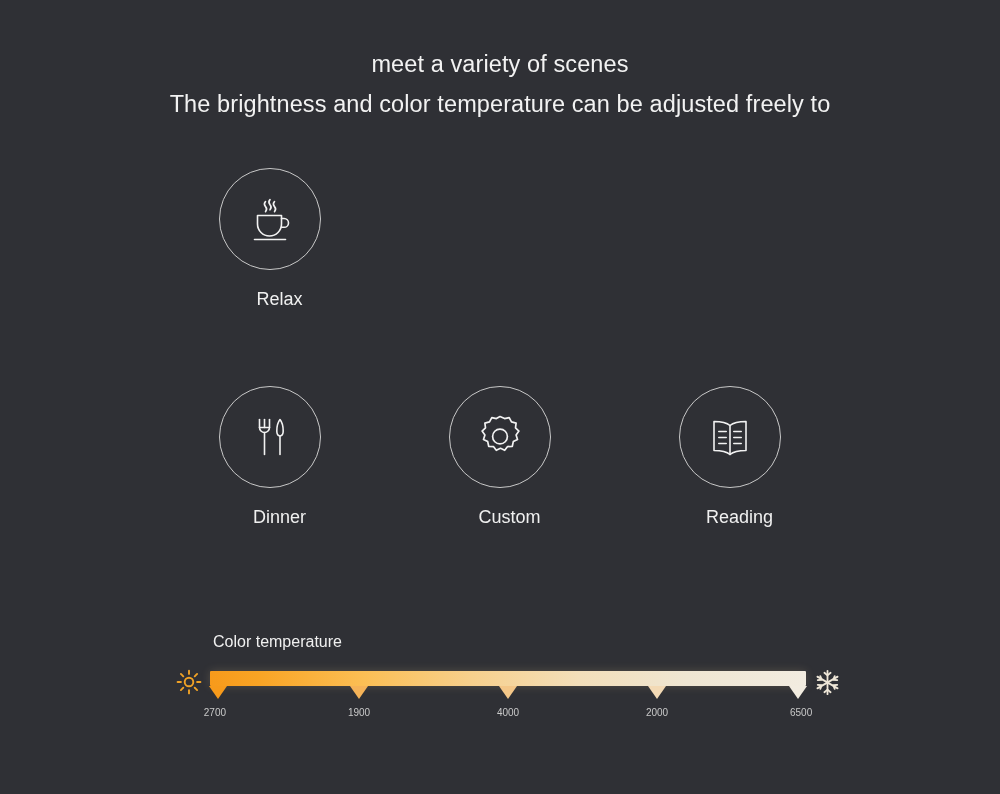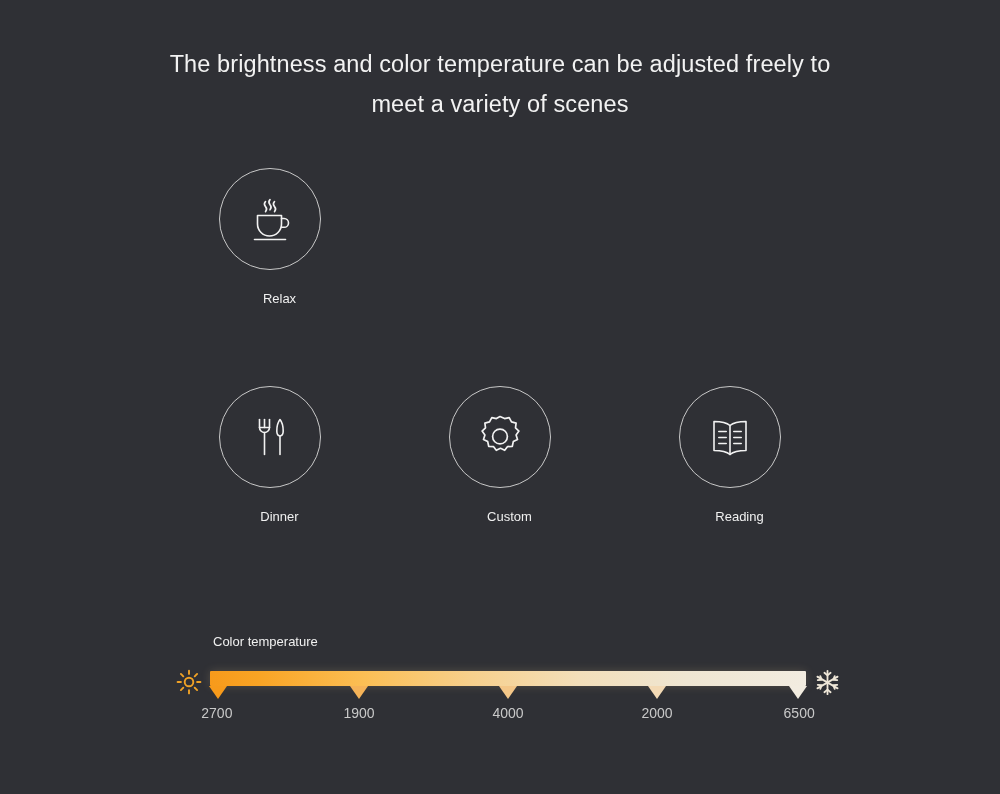--- a/index.html
+++ b/index.html
@@ -64,39 +64,39 @@
     align-items: center;
     justify-content: center;
     box-sizing: border-box;
   }
   .scene-circle svg {
     display: block;
   }
   .scene-label {
     margin-top: 19px;
     color: #f0f0f0;
-    font-size: 13px;
+    font-size: 18px;
     line-height: 20px;
     white-space: nowrap;
     margin-left: 19px;
   }
   
   .scene-row:nth-child(1) .scene:nth-child(1) .scene-label { margin-top: 19px; }
   .scene-row:nth-child(1) .scene:nth-child(3) .scene-label { margin-top: 18px; }
 
   
   .ct-block {
     position: absolute;
     left: 168px;
     top: 632px;
     width: 680px;
   }
   .ct-title {
     color: #f0f0f0;
-    font-size: 13px;
+    font-size: 16px;
     line-height: 20px;
     margin-left: 45px;
   }
   .ct-row {
     margin-top: 8px;
     display: flex;
     align-items: center;
     height: 44px;
   }
   .ct-icon {
@@ -142,31 +142,31 @@
     position: absolute;
     left: 0;
     right: 0;
     top: 44px;
     height: 20px;
   }
   .ct-tick-label {
     position: absolute;
     transform: translateX(-50%);
     color: #c9c9c9;
-    font-size: 14px;
+    font-size: 10px;
     line-height: 18px;
     white-space: nowrap;
   }
 </style>
 </head>
 <body>
 
 <div class="heading">
+  <span class="line">meet a variety of scenes</span>
   <span class="line">The brightness and color temperature can be adjusted freely to</span>
-  <span class="line">meet a variety of scenes</span>
 </div>
 
 <div class="scenes">
 
   <div class="scene-row">
 
     <div class="scene">
       <div class="scene-circle">
         <span>
           <svg width="56" height="56" viewBox="0 0 56 56" fill="none" stroke="#f2f2f2" stroke-width="1.6" stroke-linecap="round" stroke-linejoin="round">

